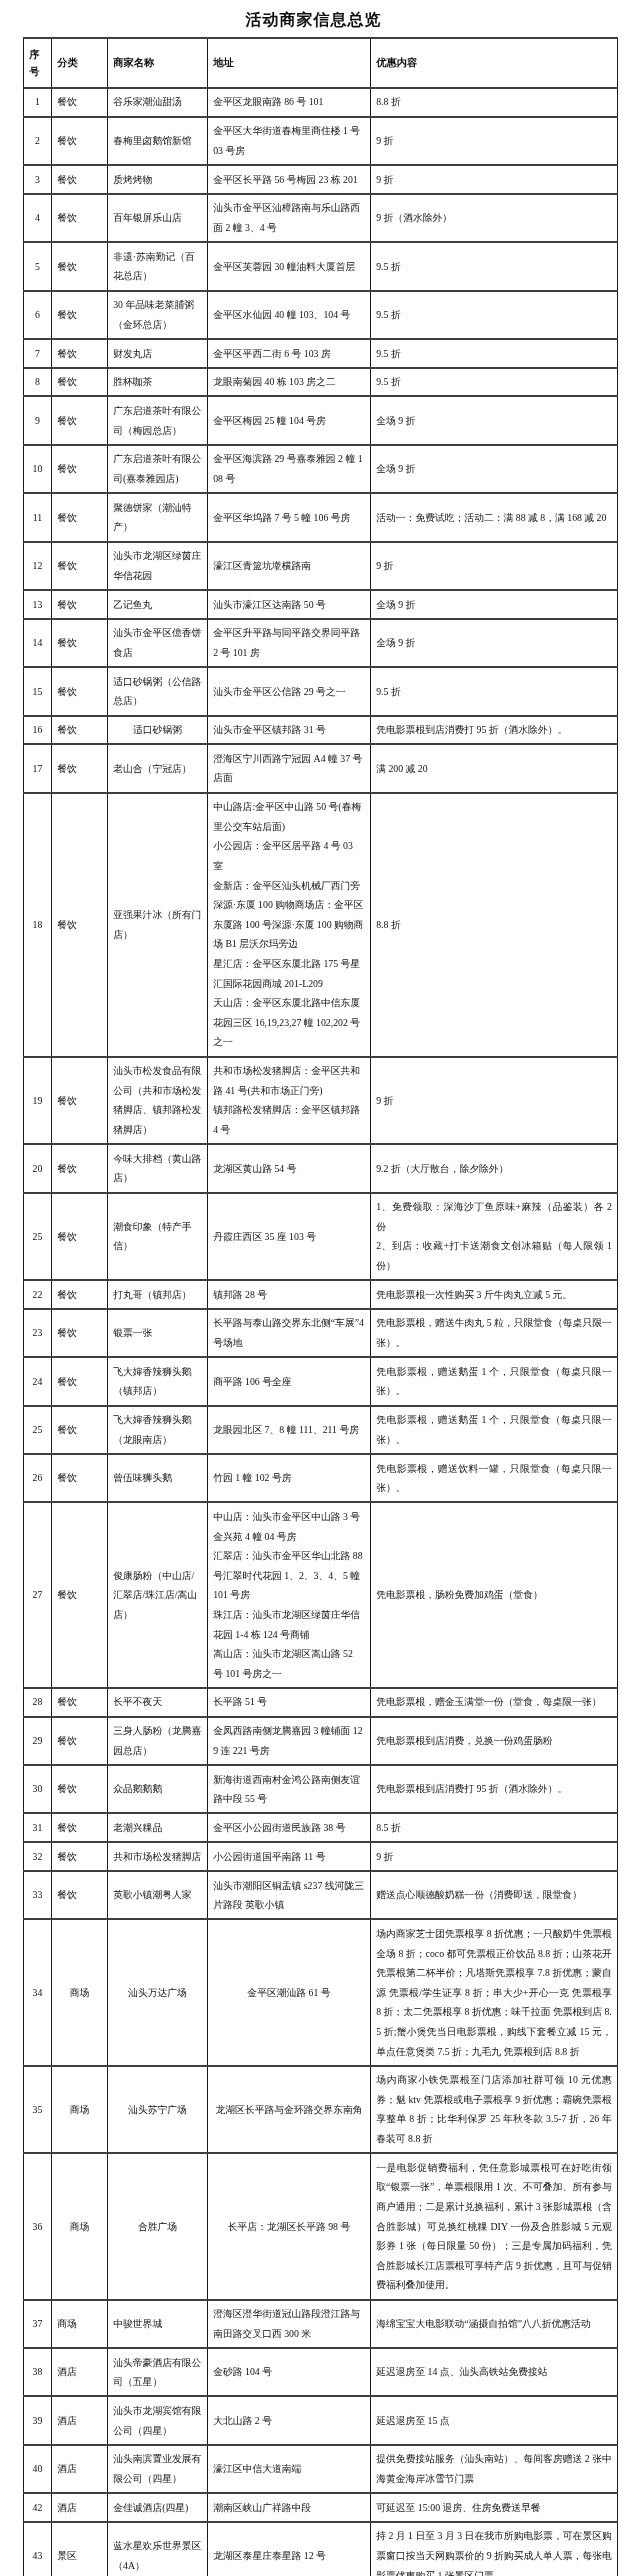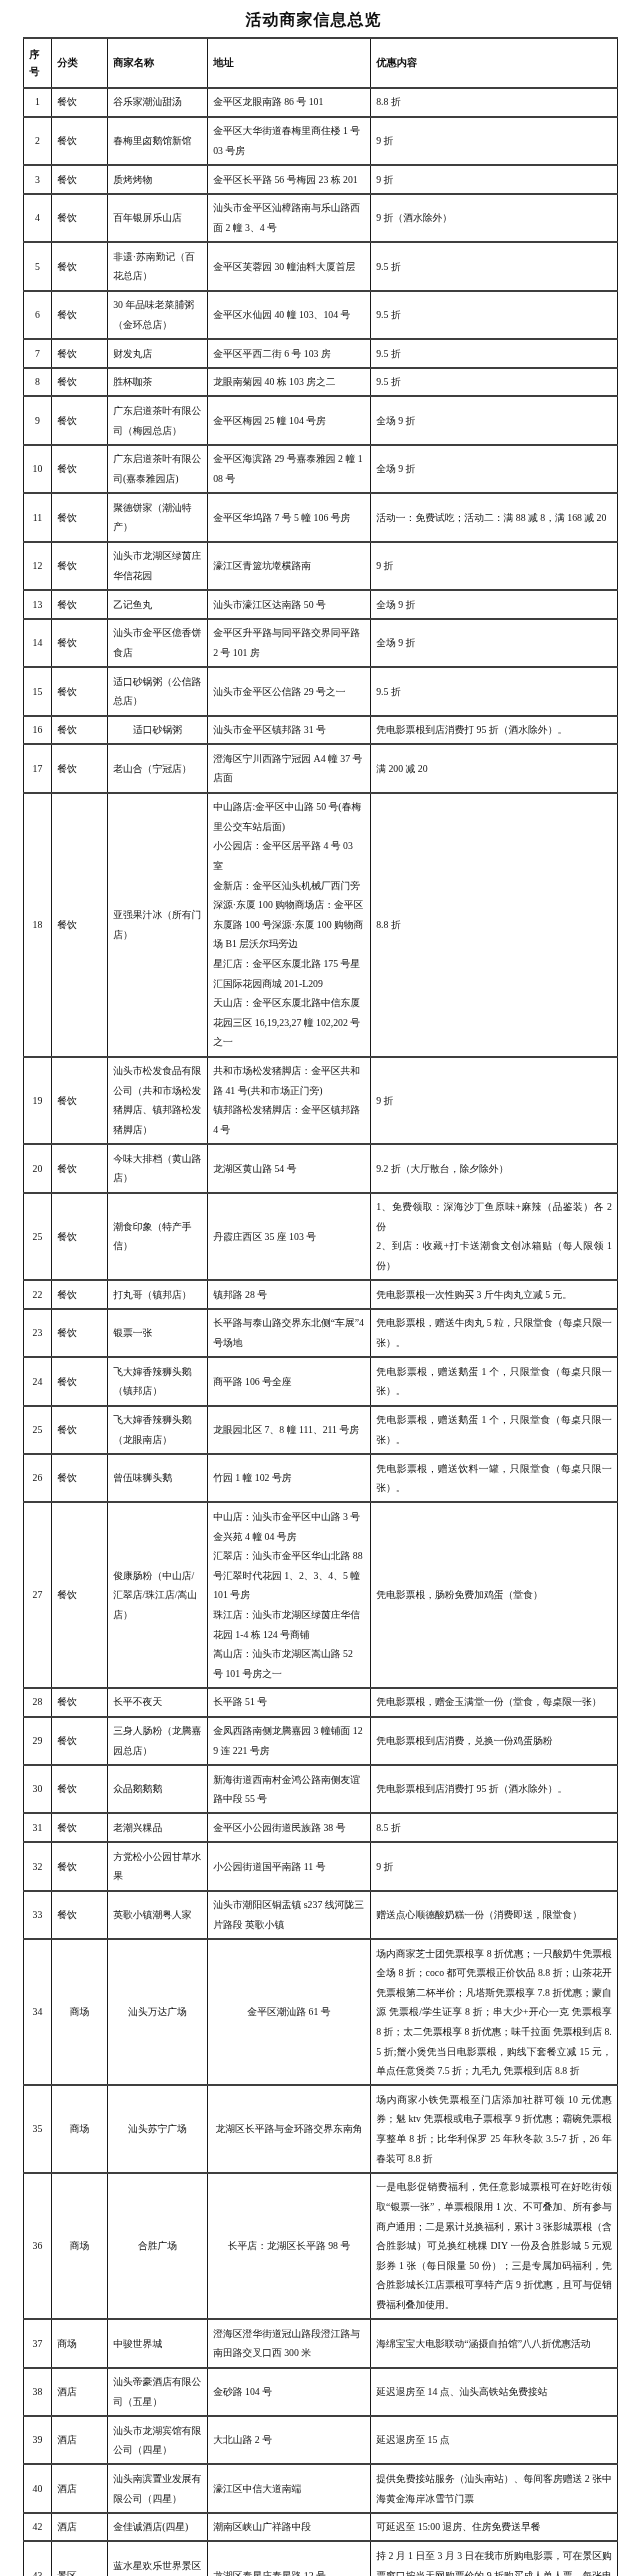--- a/index.html
+++ b/index.html
@@ -316,21 +316,21 @@
         <tr>
           <td class="col-no">31</td>
           <td class="col-category">餐饮</td>
           <td class="col-name">老潮兴粿品</td>
           <td class="col-address">金平区小公园街道民族路 38 号</td>
           <td class="col-benefit">8.5 折</td>
         </tr>
         <tr>
           <td class="col-no">32</td>
           <td class="col-category">餐饮</td>
-          <td class="col-name">方党松小公园甘草水果</td>
+          <td class="col-name">共和市场松发猪脚店</td>
           <td class="col-address">小公园街道国平南路 11 号</td>
           <td class="col-benefit">9 折</td>
         </tr>
         <tr>
           <td class="col-no">33</td>
           <td class="col-category">餐饮</td>
           <td class="col-name">英歌小镇潮粤人家</td>
           <td class="col-address">汕头市潮阳区铜盂镇 s237 线河陇三片路段 英歌小镇</td>
           <td class="col-benefit">赠送点心顺德酸奶糕一份（消费即送，限堂食）</td>
         </tr>

